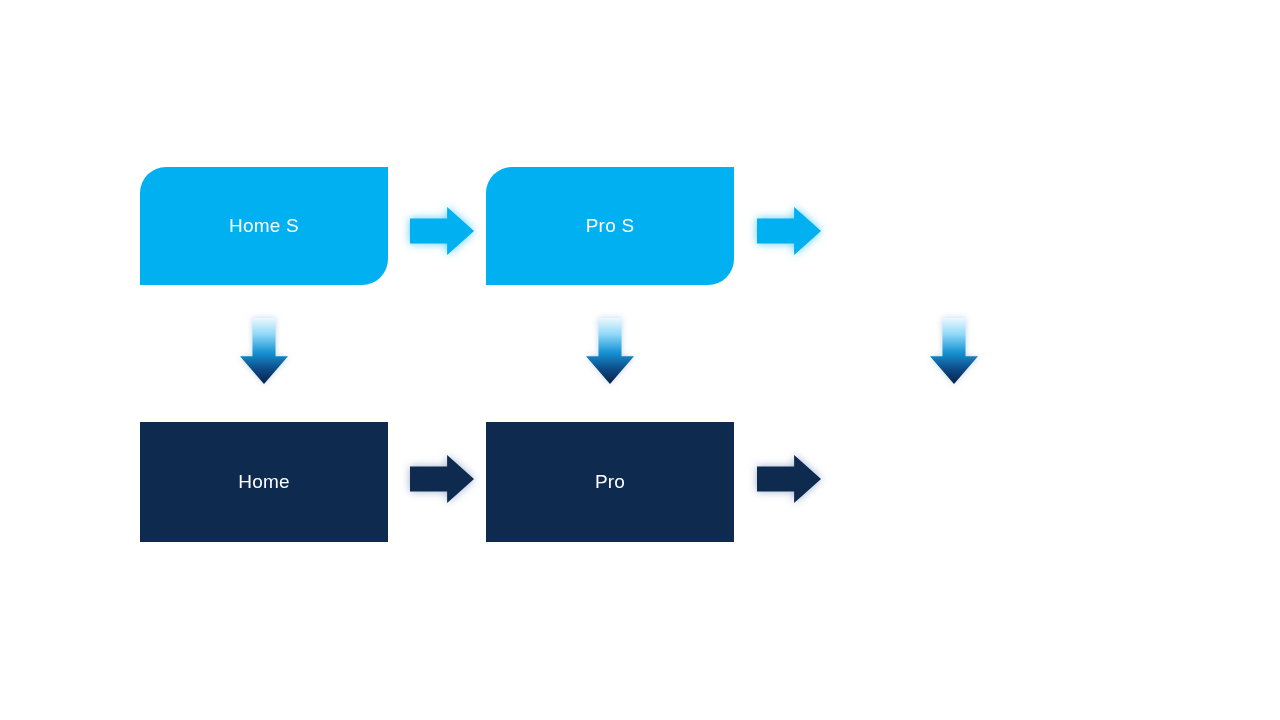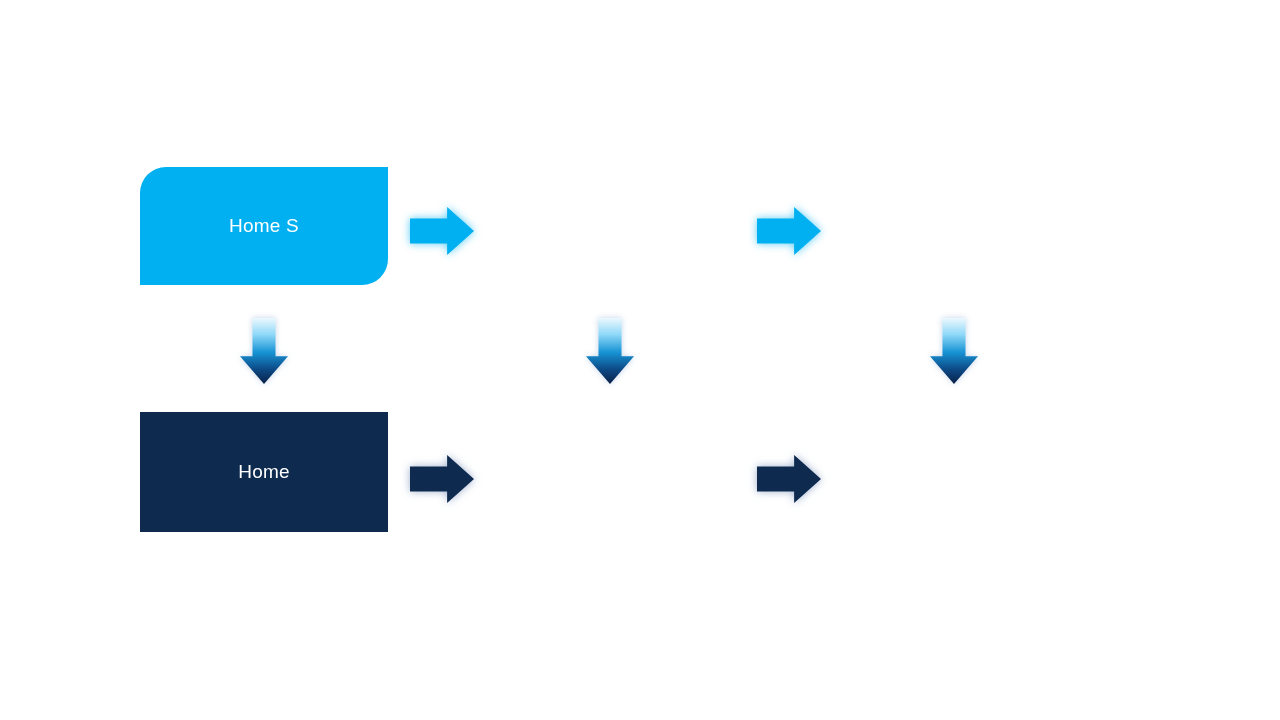--- a/index.html
+++ b/index.html
@@ -25,21 +25,21 @@
     font-weight: 400;
     letter-spacing: 0.2px;
   }
   .box-top {
     top: 167px;
     height: 118px;
     background: var(--light-blue, #00B0F0);
     border-radius: 26px 0 26px 0; 
   }
   .box-bottom {
-    top: 412px;
+    top: 422px;
     height: 120px;
     background: var(--dark-navy, #0E2A4F);
   }
   .col-1 { left: 140px; }
   .col-2 { left: 486px; }
   .col-3 { left: 830px; }
 
   
   .arrow-right { position: absolute; width: 64px; height: 48px; }
   .arrow-right .arrow-shape {
@@ -71,20 +71,23 @@
   .ad-3 { left: 930px; }
 </style>
 </head>
 <body>
 
 <div class="canvas">
 
   <div class="box box-top col-1">
     <span class="box-label">Home S</span>
   </div>
+  <div class="box box-top col-2">
+    <span class="box-label">Pro S</span>
+  </div>
 
   <div class="arrow-right light ar-top-1">
     <div class="arrow-shape"></div>
   </div>
   <div class="arrow-right light ar-top-2">
     <div class="arrow-shape"></div>
   </div>
 
   <div class="arrow-down ad-1">
     <div class="arrow-shape"></div>
@@ -92,20 +95,23 @@
   <div class="arrow-down ad-2">
     <div class="arrow-shape"></div>
   </div>
   <div class="arrow-down ad-3">
     <div class="arrow-shape"></div>
   </div>
 
   <div class="box box-bottom col-1">
     <span class="box-label">Home</span>
   </div>
+  <div class="box box-bottom col-2">
+    <span class="box-label">Pro</span>
+  </div>
 
   <div class="arrow-right dark ar-bot-1">
     <div class="arrow-shape"></div>
   </div>
   <div class="arrow-right dark ar-bot-2">
     <div class="arrow-shape"></div>
   </div>
 
 </div>
 

